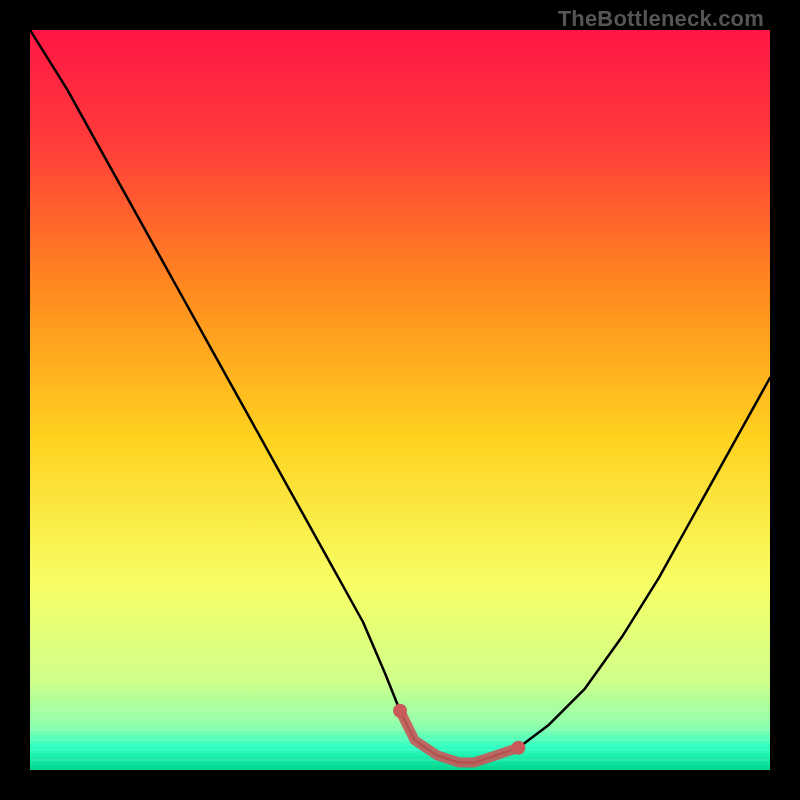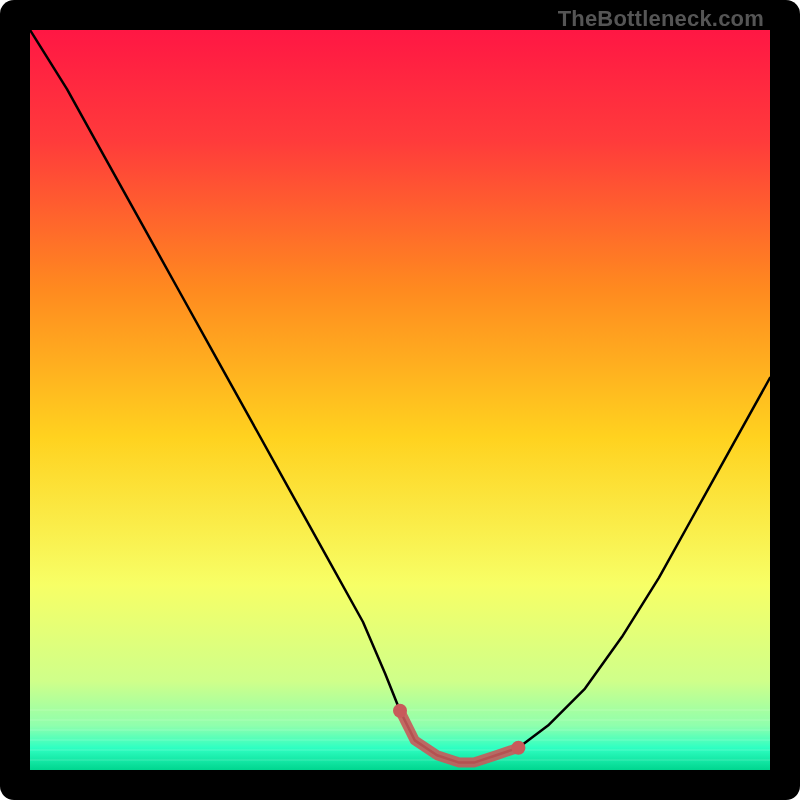--- a/index.html
+++ b/index.html
@@ -8,21 +8,20 @@
     width: 800px;
     height: 800px;
     overflow: hidden;
     font-family: Arial, Helvetica, sans-serif;
   }
   .frame {
     width: 800px;
     height: 800px;
     background: #000;
     position: relative;
-    border-radius: 14px;
   }
   .plot-area {
     position: absolute;
     left: 30px;
     top: 30px;
     width: 740px;
     height: 740px;
   }
   .watermark {
     position: absolute;

